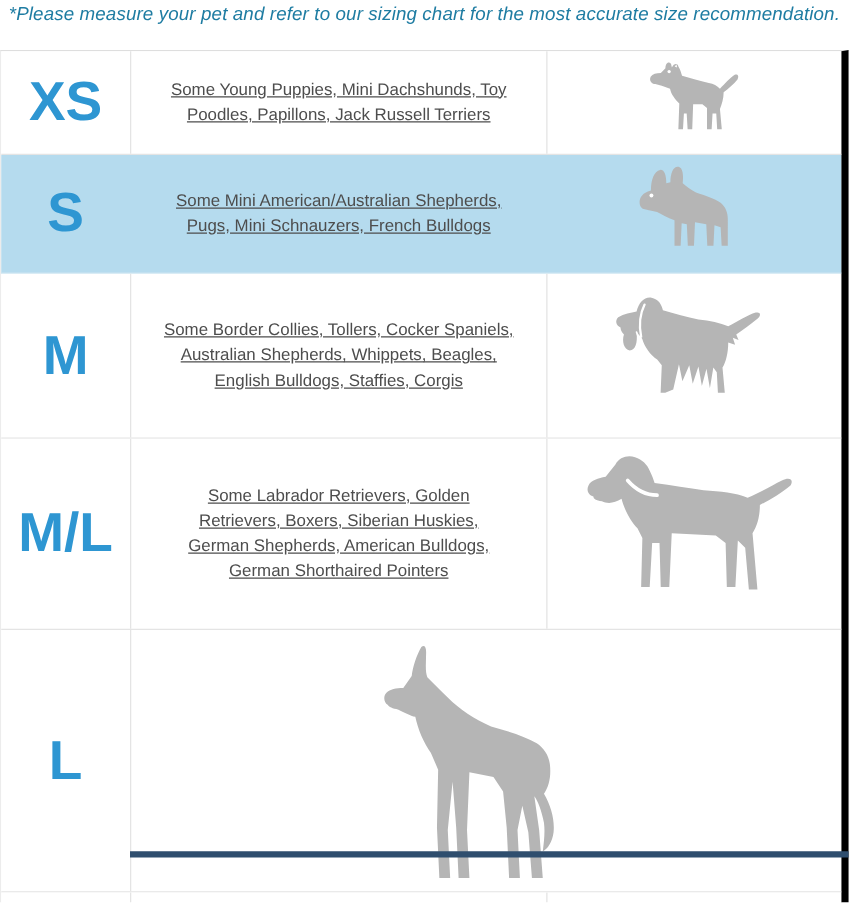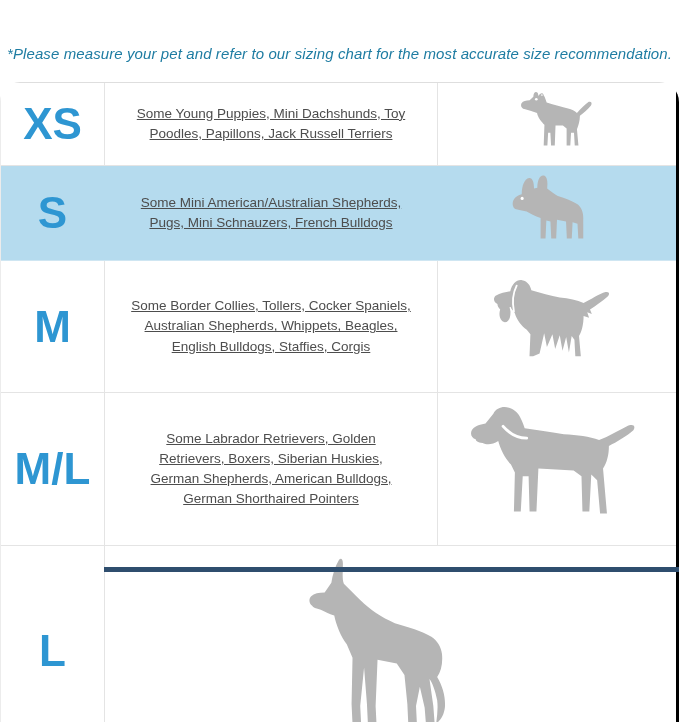--- a/index.html
+++ b/index.html
@@ -4,41 +4,40 @@
 <style>
   html, body {
     margin: 0;
     padding: 0;
     width: 679px;
     height: 722px;
     overflow: hidden;
     background: #ffffff;
     font-family: "Liberation Sans", sans-serif;
   }
-  .page { position: relative; width: 679px; height: 530px; margin-top: 42px; }
+  .page { position: relative; width: 679px; height: 686px; }
 
   .note {
     padding-top: 3px;
     text-align: center;
     font-style: italic;
     font-size: 15px;
     letter-spacing: 0.1px;
     color: #1E7CA2;
   }
 
   .chart {
     position: absolute;
     top: 40px;
     left: 0;
     width: 679px;
     border-top: 1px solid #dedede;
     border-left: 1px solid #ececec;
-    border-right: 3px solid #000000;
+    border-right: 6px solid #000000;
     box-sizing: border-box;
-    border-radius: 20px;
   }
   .row {
     display: flex;
     width: 100%;
     box-sizing: border-box;
     border-bottom: 1px solid #e4e4e4;
     background: #ffffff;
   }
   .row.hl { background: #B5DBEE; border-bottom-color: #cfe6f2; }
   .cell { box-sizing: border-box; }

